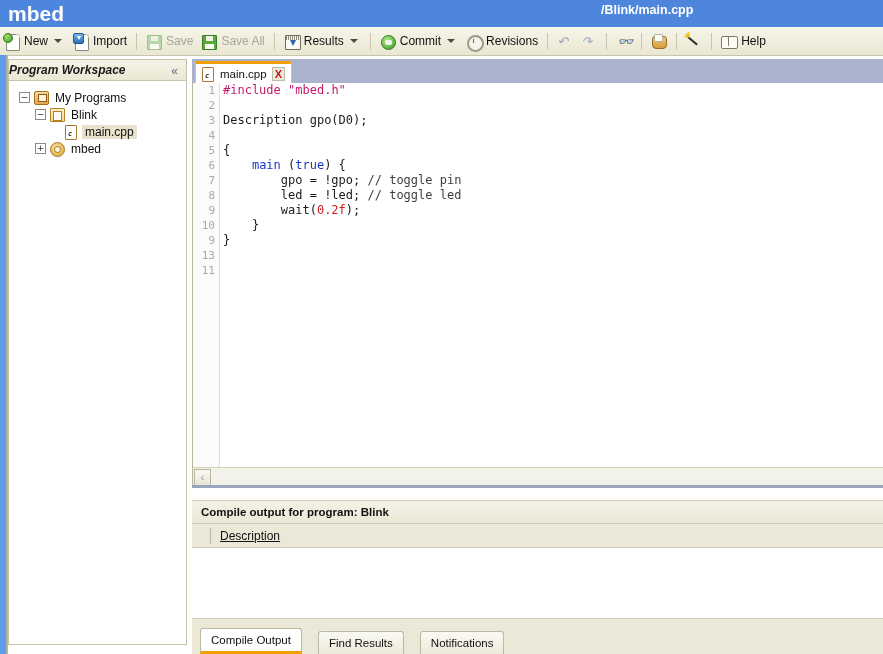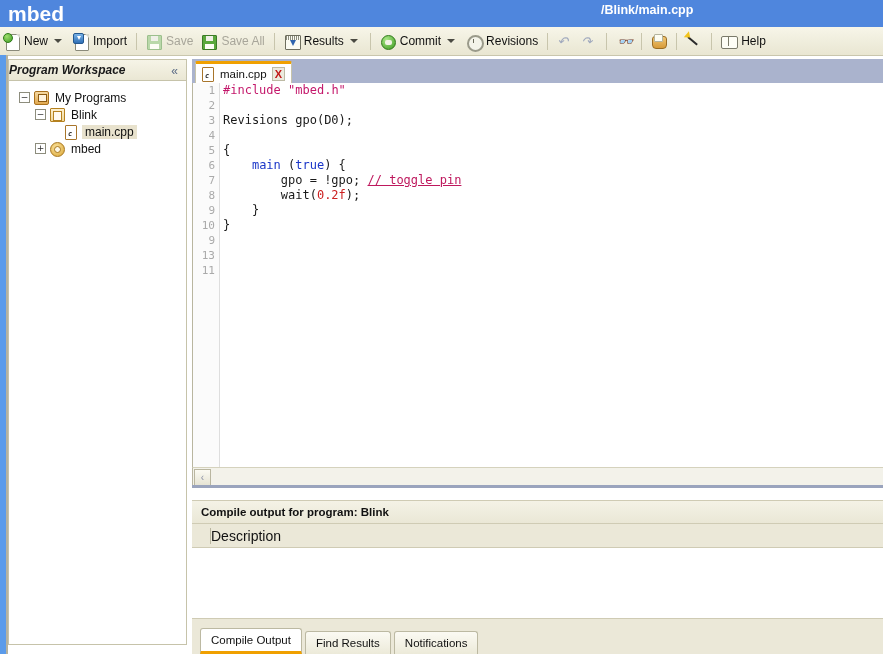--- a/index.html
+++ b/index.html
@@ -236,21 +236,21 @@
     font-family:"DejaVu Sans Mono",monospace;font-size:11px;color:#aaaaaa;
   }
   .codelines{
     position:absolute;left:30px;top:0;right:0;height:384px;
     font-family:"DejaVu Sans Mono",monospace;font-size:12px;
   }
   .codelines .cl{height:15px;line-height:15px;white-space:pre;color:#1a1a1a;}
   .k-pre{color:#c4186b;}
   .k-str{color:#c4186b;}
   .k-kw{color:#1a36c8;}
-  .k-cmt{color:#be185d;text-decoration:underline;}
+  .k-cmt{color:#404040;}
   .k-num{color:#cc2020;}
 
   .hscroll{
     position:absolute;left:0;top:408px;width:691px;height:18px;
     background:#f3f2ea;border-left:1px solid #b9b6a0;border-top:1px solid #d5d2bd;
     box-sizing:border-box;
   }
   .hscroll .arr{
     position:absolute;left:1px;top:1px;width:15px;height:15px;
     background:linear-gradient(to bottom,#fbfaf2,#e6e4d4);border:1px solid #b9b6a0;
@@ -272,33 +272,33 @@
     border-top:1px solid #cfcbb4;border-bottom:1px solid #cfcbb4;
     display:flex;align-items:center;box-sizing:border-box;
   }
   .out-title span{font-size:11.5px;font-weight:bold;color:#111;margin-left:9px;}
   .out-cols{
     position:absolute;left:0;top:24px;width:691px;height:24px;
     background:#ebe8d8;border-bottom:1px solid #cfcbb4;box-sizing:border-box;
     display:flex;align-items:center;
   }
   .out-cols .sepline{width:1px;height:16px;background:#b9b6a0;margin-left:18px;}
-  .out-cols .colh{font-size:14px;color:#111;}
+  .out-cols .colh{font-size:12px;color:#111;margin-left:9px;text-decoration:underline;}
   .out-body{
     position:absolute;left:0;top:48px;width:691px;height:71px;background:#ffffff;
     border-bottom:1px solid #cfcbb4;box-sizing:border-box;
   }
   .out-tabs{
     position:absolute;left:0;top:119px;width:691px;height:35px;
     background:#ebe8d8;display:flex;align-items:flex-end;padding-left:8px;box-sizing:border-box;
   }
   .otab{
     height:23px;background:linear-gradient(to bottom,#fbfaf3,#ecead9);
     border:1px solid #bcb9a2;border-bottom:none;border-radius:3px 3px 0 0;
-    display:flex;align-items:center;padding:0 10px;margin-right:3px;
+    display:flex;align-items:center;padding:0 10px;margin-right:16px;
     font-size:11.5px;color:#111;cursor:pointer;box-sizing:border-box;
   }
   .otab.active{
     background:#ffffff;border-bottom:3px solid #f0a000;height:26px;
   }
 </style>
 </head>
 <body>
 
 <div class="app">
@@ -465,25 +465,26 @@
           <div class="gn">8</div>
           <div class="gn">9</div>
           <div class="gn">10</div>
           <div class="gn">9</div>
           <div class="gn">13</div>
           <div class="gn">11</div>
         </div>
       <div class="codelines" id="codelines">
           <div class="cl"><span class="k-pre">#include </span><span class="k-str">"mbed.h"</span></div>
           <div class="cl">&nbsp;</div>
-          <div class="cl"><span>Revisions gpo(D0);</span></div>
+          <div class="cl"><span>Description gpo(D0);</span></div>
           <div class="cl">&nbsp;</div>
           <div class="cl"><span>{</span></div>
           <div class="cl"><span>    </span><span class="k-kw">main</span><span> (</span><span class="k-kw">true</span><span>) {</span></div>
           <div class="cl"><span>        gpo = !gpo; </span><span class="k-cmt">// toggle pin</span></div>
+          <div class="cl"><span>        led = !led; </span><span class="k-cmt">// toggle led</span></div>
           <div class="cl"><span>        wait(</span><span class="k-num">0.2f</span><span>);</span></div>
           <div class="cl"><span>    }</span></div>
           <div class="cl"><span>}</span></div>
         </div>
     </div>
 
     <div class="hscroll">
       <div class="arr">‹</div>
     </div>
     <div class="ed-bottomline"></div>

